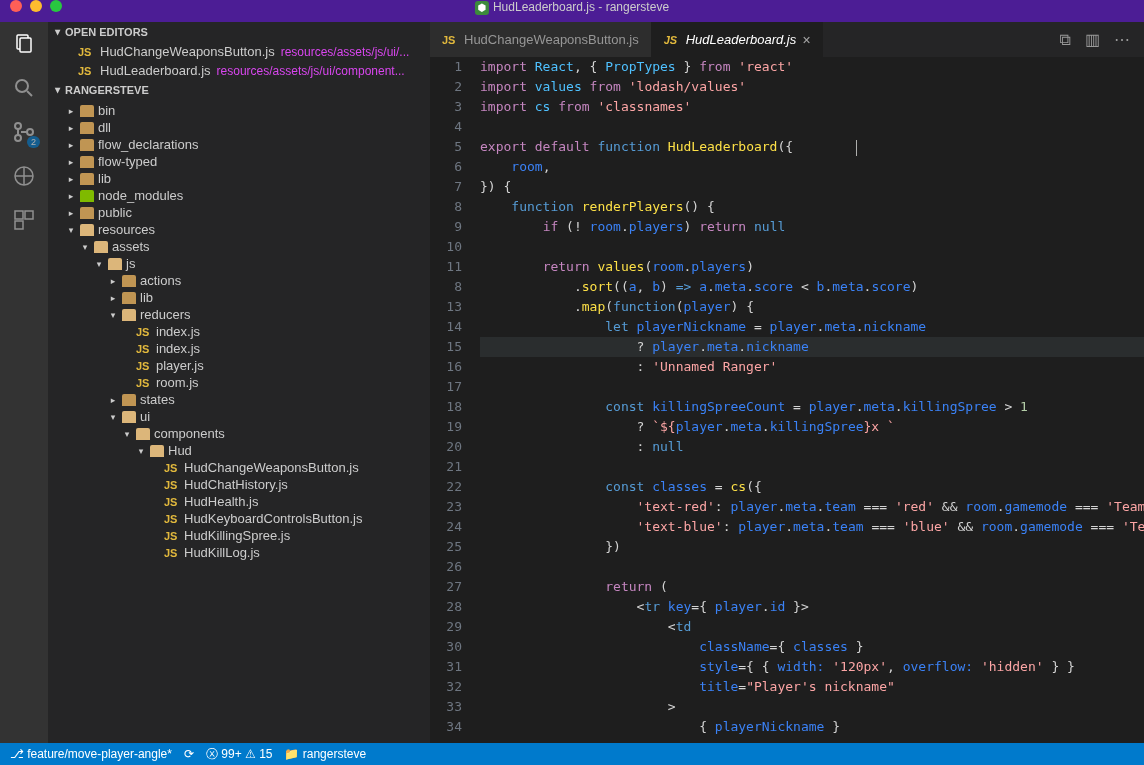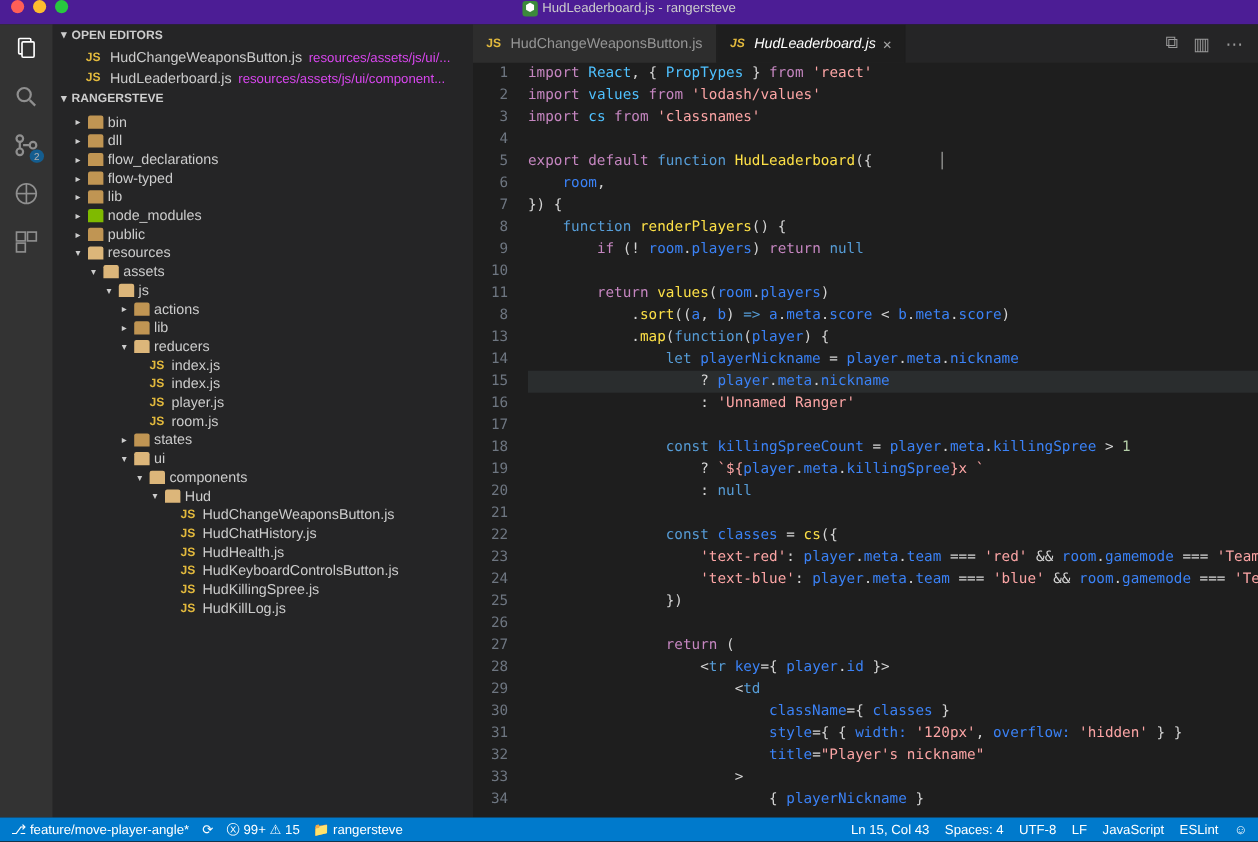--- a/index.html
+++ b/index.html
@@ -323,22 +323,13 @@
       <div class="code" id="code"><div class="line"><span class="k-purple">import</span> <span class="k-lblue">React</span><span class="k-white">, { </span><span class="k-lblue">PropTypes</span><span class="k-white"> } </span><span class="k-purple">from</span> <span class="k-str">'react'</span></div><div class="line"><span class="k-purple">import</span> <span class="k-lblue">values</span> <span class="k-purple">from</span> <span class="k-str">'lodash/values'</span></div><div class="line"><span class="k-purple">import</span> <span class="k-lblue">cs</span> <span class="k-purple">from</span> <span class="k-str">'classnames'</span></div><div class="line">&nbsp;</div><div class="line"><span class="k-purple">export default</span> <span class="k-blue">function</span> <span class="k-yellow">HudLeaderboard</span><span class="k-white">({</span>        <span class="cursor-caret"></span></div><div class="line">    <span class="k-prop">room</span><span class="k-white">,</span></div><div class="line"><span class="k-white">}) {</span></div><div class="line">    <span class="k-blue">function</span> <span class="k-yellow">renderPlayers</span><span class="k-white">() {</span></div><div class="line">        <span class="k-purple">if</span> <span class="k-white">(!</span> <span class="k-prop">room</span><span class="k-white">.</span><span class="k-prop">players</span><span class="k-white">) </span><span class="k-purple">return</span> <span class="k-blue">null</span></div><div class="line">&nbsp;</div><div class="line">        <span class="k-purple">return</span> <span class="k-yellow">values</span><span class="k-white">(</span><span class="k-prop">room</span><span class="k-white">.</span><span class="k-prop">players</span><span class="k-white">)</span></div><div class="line">            <span class="k-white">.</span><span class="k-yellow">sort</span><span class="k-white">((</span><span class="k-prop">a</span><span class="k-white">, </span><span class="k-prop">b</span><span class="k-white">) </span><span class="k-blue">=&gt;</span> <span class="k-prop">a</span><span class="k-white">.</span><span class="k-prop">meta</span><span class="k-white">.</span><span class="k-prop">score</span> <span class="k-white">&lt;</span> <span class="k-prop">b</span><span class="k-white">.</span><span class="k-prop">meta</span><span class="k-white">.</span><span class="k-prop">score</span><span class="k-white">)</span></div><div class="line">            <span class="k-white">.</span><span class="k-yellow">map</span><span class="k-white">(</span><span class="k-blue">function</span><span class="k-white">(</span><span class="k-prop">player</span><span class="k-white">) {</span></div><div class="line">                <span class="k-blue">let</span> <span class="k-prop">playerNickname</span> <span class="k-white">=</span> <span class="k-prop">player</span><span class="k-white">.</span><span class="k-prop">meta</span><span class="k-white">.</span><span class="k-prop">nickname</span></div><div class="line hl">                    <span class="k-white">?</span> <span class="k-prop">player</span><span class="k-white">.</span><span class="k-prop">meta</span><span class="k-white">.</span><span class="k-prop">nickname</span></div><div class="line">                    <span class="k-white">:</span> <span class="k-str">'Unnamed Ranger'</span></div><div class="line">&nbsp;</div><div class="line">                <span class="k-blue">const</span> <span class="k-prop">killingSpreeCount</span> <span class="k-white">=</span> <span class="k-prop">player</span><span class="k-white">.</span><span class="k-prop">meta</span><span class="k-white">.</span><span class="k-prop">killingSpree</span> <span class="k-white">&gt;</span> <span class="k-num">1</span></div><div class="line">                    <span class="k-white">?</span> <span class="k-str">`${</span><span class="k-prop">player</span><span class="k-white">.</span><span class="k-prop">meta</span><span class="k-white">.</span><span class="k-prop">killingSpree</span><span class="k-str">}x `</span></div><div class="line">                    <span class="k-white">:</span> <span class="k-blue">null</span></div><div class="line">&nbsp;</div><div class="line">                <span class="k-blue">const</span> <span class="k-prop">classes</span> <span class="k-white">=</span> <span class="k-yellow">cs</span><span class="k-white">({</span></div><div class="line">                    <span class="k-str">'text-red'</span><span class="k-white">:</span> <span class="k-prop">player</span><span class="k-white">.</span><span class="k-prop">meta</span><span class="k-white">.</span><span class="k-prop">team</span> <span class="k-white">===</span> <span class="k-str">'red'</span> <span class="k-white">&amp;&amp;</span> <span class="k-prop">room</span><span class="k-white">.</span><span class="k-prop">gamemode</span> <span class="k-white">===</span> <span class="k-str">'TeamDeathm</span></div><div class="line">                    <span class="k-str">'text-blue'</span><span class="k-white">:</span> <span class="k-prop">player</span><span class="k-white">.</span><span class="k-prop">meta</span><span class="k-white">.</span><span class="k-prop">team</span> <span class="k-white">===</span> <span class="k-str">'blue'</span> <span class="k-white">&amp;&amp;</span> <span class="k-prop">room</span><span class="k-white">.</span><span class="k-prop">gamemode</span> <span class="k-white">===</span> <span class="k-str">'TeamDeat</span></div><div class="line">                <span class="k-white">})</span></div><div class="line">&nbsp;</div><div class="line">                <span class="k-purple">return</span> <span class="k-white">(</span></div><div class="line">                    <span class="k-white">&lt;</span><span class="k-blue">tr</span> <span class="k-prop">key</span><span class="k-white">={ </span><span class="k-prop">player</span><span class="k-white">.</span><span class="k-prop">id</span><span class="k-white"> }&gt;</span></div><div class="line">                        <span class="k-white">&lt;</span><span class="k-blue">td</span></div><div class="line">                            <span class="k-prop">className</span><span class="k-white">={ </span><span class="k-prop">classes</span><span class="k-white"> }</span></div><div class="line">                            <span class="k-prop">style</span><span class="k-white">={ { </span><span class="k-prop">width:</span> <span class="k-str">'120px'</span><span class="k-white">, </span><span class="k-prop">overflow:</span> <span class="k-str">'hidden'</span><span class="k-white"> } }</span></div><div class="line">                            <span class="k-prop">title</span><span class="k-white">=</span><span class="k-str">"Player's nickname"</span></div><div class="line">                        <span class="k-white">&gt;</span></div><div class="line">                            <span class="k-white">{ </span><span class="k-prop">playerNickname</span><span class="k-white"> }</span></div></div>
     </div>
   </div>
 </div>
 
 <div class="statusbar">
   <span>⎇ <span>feature/move-player-angle*</span></span>
   <span>⟳</span>
   <span>ⓧ <span>99+</span>  ⚠ <span>15</span></span>
   <span>📁 <span>rangersteve</span></span>
-  <div class="right">
-    <span>Ln 15, Col 43</span>
-    <span>Spaces: 4</span>
-    <span>UTF-8</span>
-    <span>LF</span>
-    <span>JavaScript</span>
-    <span>ESLint</span>
-    <span>☺</span>
-  </div>
 </div>
 
 </body></html>

